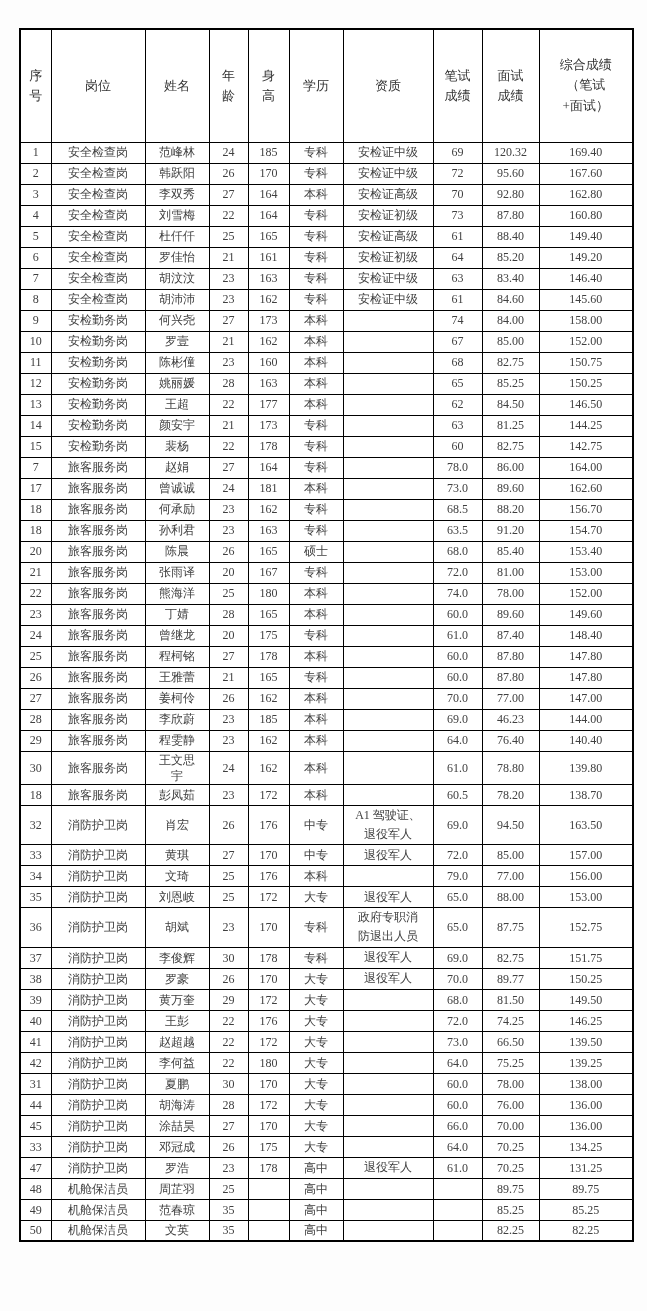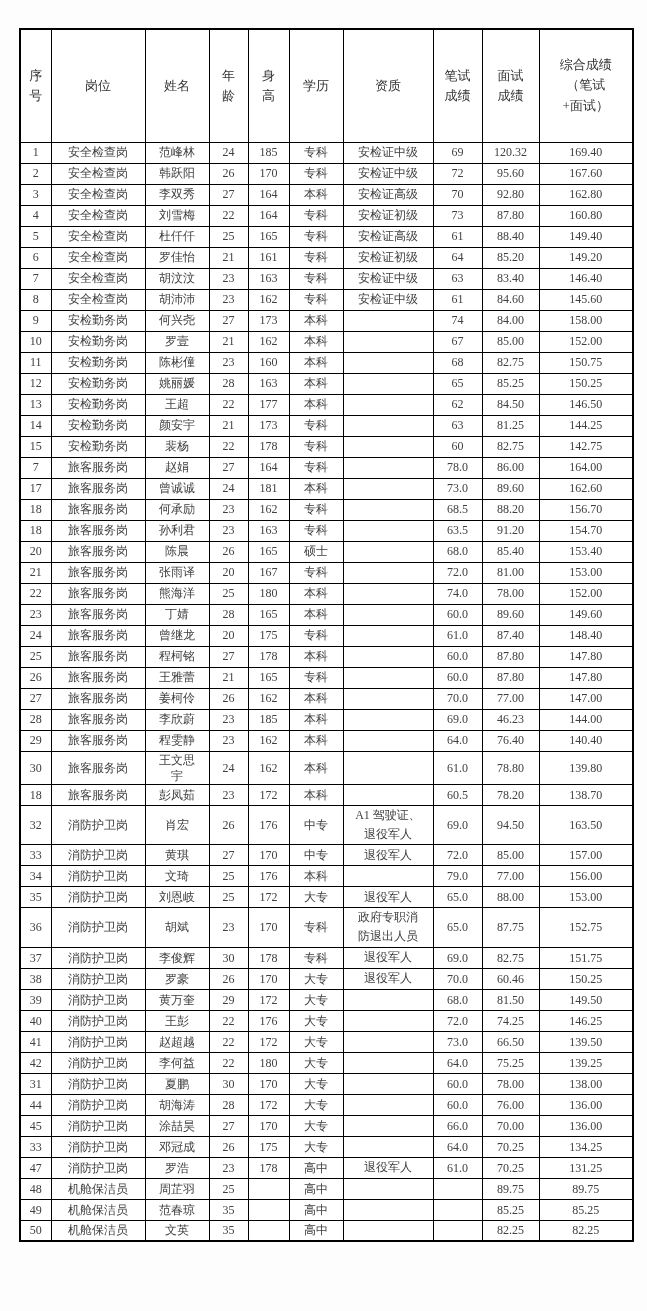--- a/index.html
+++ b/index.html
@@ -535,21 +535,21 @@
       </tr>
       <tr>
         <td class="c0"><span>38</span></td>
         <td class="c1"><span>消防护卫岗</span></td>
         <td class="c2"><span>罗豪</span></td>
         <td class="c3"><span>26</span></td>
         <td class="c4"><span>170</span></td>
         <td class="c5"><span>大专</span></td>
         <td class="c6"><span>退役军人</span></td>
         <td class="c7"><span>70.0</span></td>
-        <td class="c8"><span>60.46</span></td>
+        <td class="c8"><span>89.77</span></td>
         <td class="c9"><span>150.25</span></td>
       </tr>
       <tr>
         <td class="c0"><span>39</span></td>
         <td class="c1"><span>消防护卫岗</span></td>
         <td class="c2"><span>黄万奎</span></td>
         <td class="c3"><span>29</span></td>
         <td class="c4"><span>172</span></td>
         <td class="c5"><span>大专</span></td>
         <td class="c6"><span></span></td>

